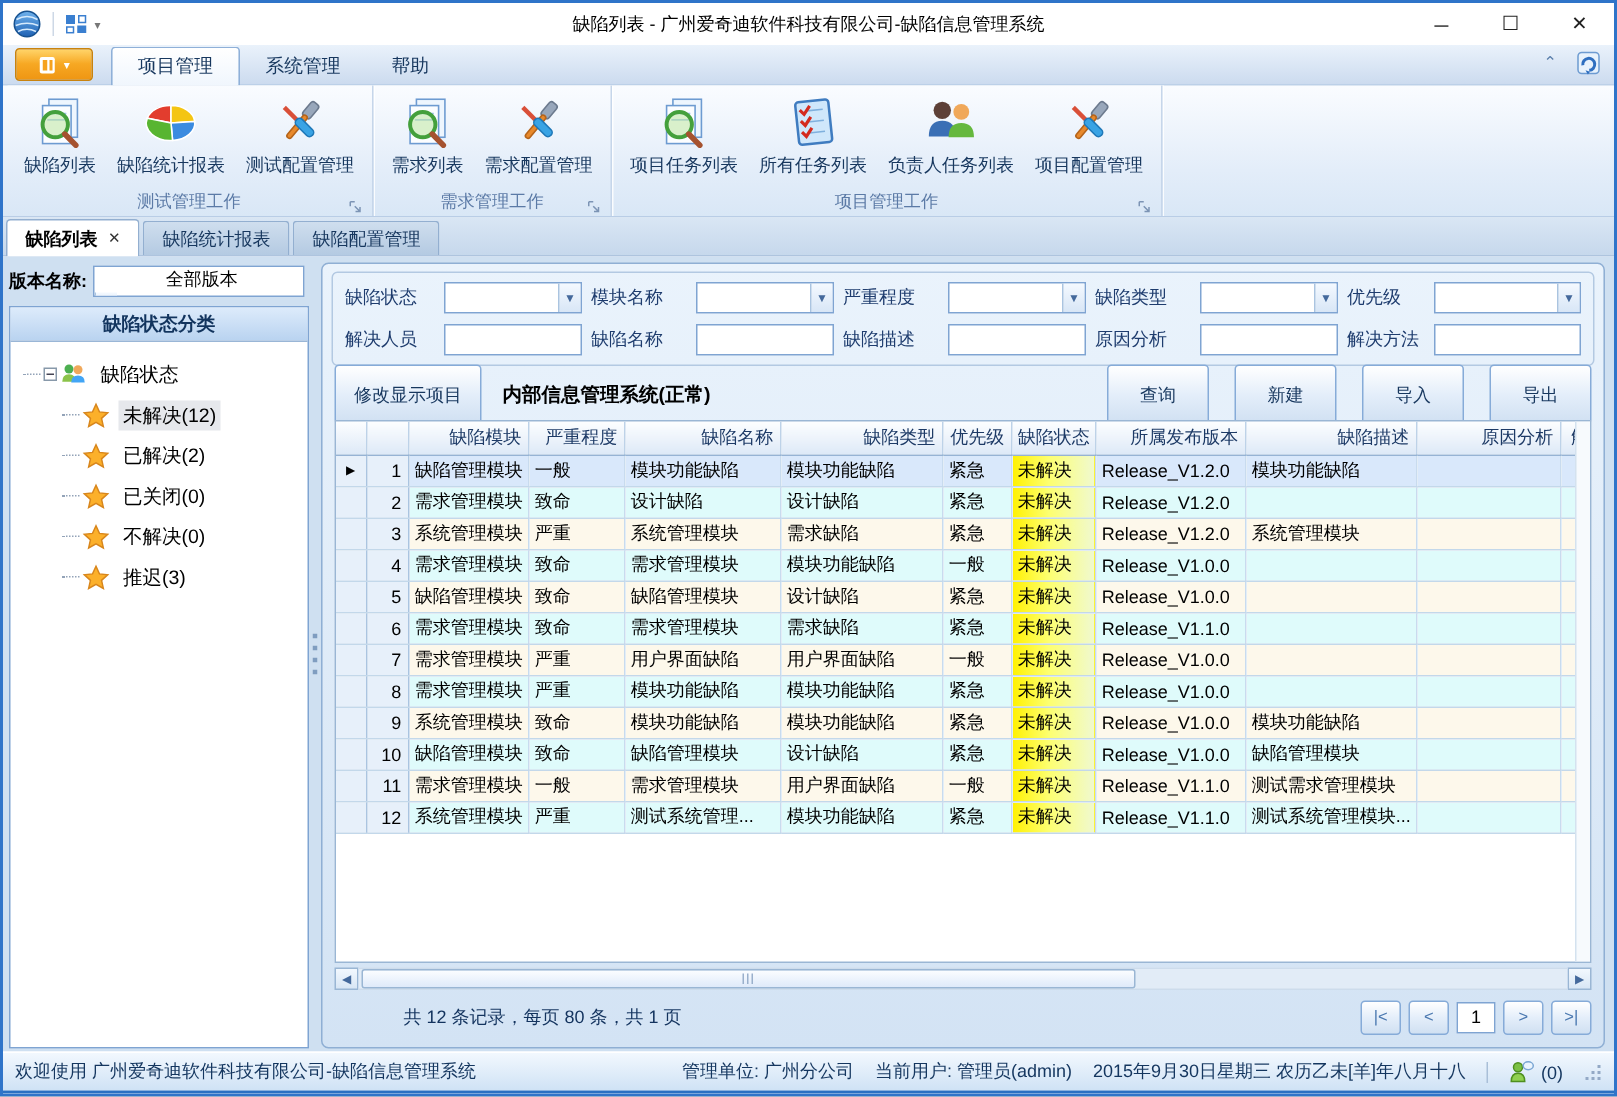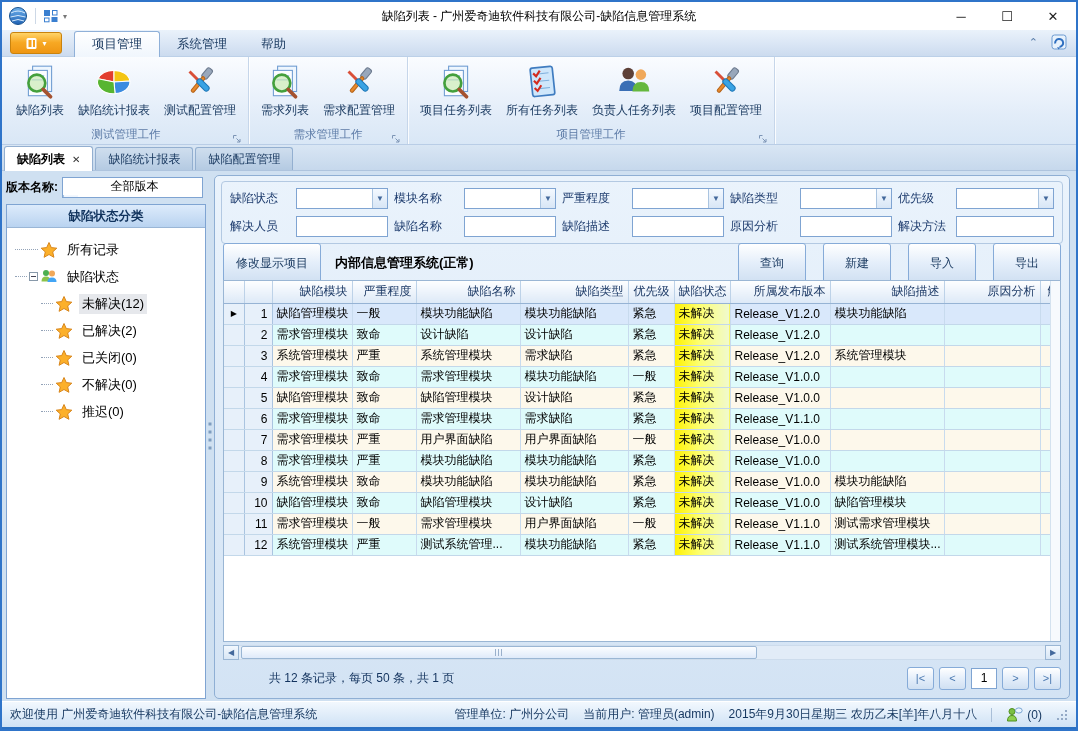--- a/index.html
+++ b/index.html
@@ -367,29 +367,20 @@
         <span class="version-label">版本名称:</span>
         <div class="selectbox" style="margin-right:3px;flex-direction:column;">
           <span class="select-value">全部版本</span>
           <span class="select-arrow">▼</span>
         </div>
       </div>
       <div class="tree-panel">
         <div class="tree-header">缺陷状态分类</div>
         <div class="tree-body" id="treebody">
             <div class="titem">
-              <span class="tdots wide"></span>
-              <span class="ticon">
-                <svg viewBox="0 0 18 18">
-                  <path d="M9 1.5 L11.3 6.6 L16.8 7.2 L12.7 10.9 L13.9 16.3 L9 13.5 L4.1 16.3 L5.3 10.9 L1.2 7.2 L6.7 6.6 Z" fill="#fcb02a" stroke="#d8861c"></path>
-                </svg>
-              </span>
-              <span class="tlabel">所有记录</span>
-            </div>
-            <div class="titem">
               <span class="tdots"></span>
               <span class="expander"></span>
               <span class="ticon">
                 <svg viewBox="0 0 18 18">
                   <circle cx="6" cy="5" r="3" fill="#4caf50"></circle>
                   <path d="M1.5 13.5 q0 -5 4.5 -5 q4.5 0 4.5 5 z" fill="#8bc34a"></path>
                   <circle cx="12" cy="5.5" r="3" fill="#f0a85a"></circle>
                   <path d="M7.5 14 q0 -4.6 4.5 -4.6 q4.5 0 4.5 4.6 z" fill="#42a5f5"></path>
                 </svg>
               </span>
@@ -431,21 +422,21 @@
               </span>
               <span class="tlabel">不解决(0)</span>
             </div>
             <div class="titem lvl2">
               <span class="tdots"></span>
               <span class="ticon">
                 <svg viewBox="0 0 18 18">
                   <path d="M9 1.5 L11.3 6.6 L16.8 7.2 L12.7 10.9 L13.9 16.3 L9 13.5 L4.1 16.3 L5.3 10.9 L1.2 7.2 L6.7 6.6 Z" fill="#fcb02a" stroke="#d8861c"></path>
                 </svg>
               </span>
-              <span class="tlabel">推迟(0)</span>
+              <span class="tlabel">推迟(3)</span>
             </div>
           </div>
       </div>
     </div>
 
     <div class="splitter">
       <div class="splitter-dots">
         <span class="sdot"></span>
           <span class="sdot"></span>
           <span class="sdot"></span>
@@ -717,21 +708,21 @@
             <div class="hs-thumb">
               <span class="grip-line"></span>
                 <span class="grip-line"></span>
                 <span class="grip-line"></span>
             </div>
           </div>
           <span class="hs-btn">▶</span>
         </div>
 
         <div class="pager-row">
-          <span class="pager-summary">共 12 条记录，每页 50 条，共 1 页</span>
+          <span class="pager-summary">共 12 条记录，每页 80 条，共 1 页</span>
           <div class="pager-controls">
             <button class="btn pg-btn">|&lt;</button>
             <button class="btn pg-btn">&lt;</button>
             <input class="pg-input" value="1" style="">
             <button class="btn pg-btn">&gt;</button>
             <button class="btn pg-btn">&gt;|</button>
           </div>
         </div>
 
       </div>

